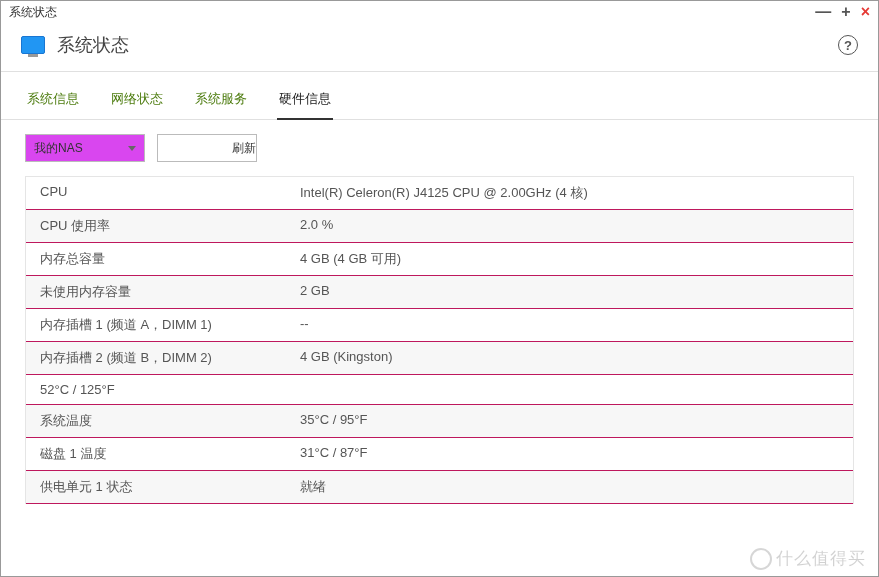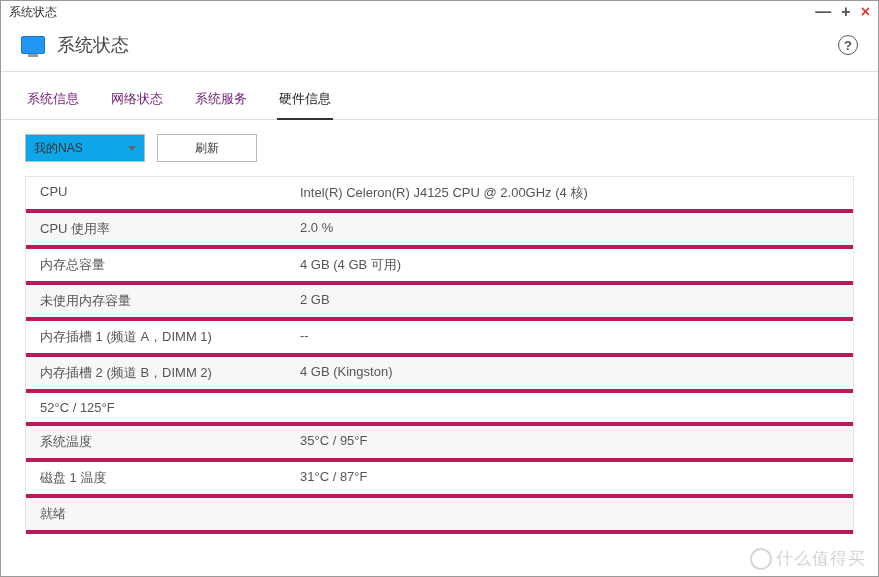--- a/index.html
+++ b/index.html
@@ -86,21 +86,21 @@
     }
     .tabs {
       display: flex;
       gap: 28px;
       padding: 12px 24px 0 24px;
       border-bottom: 1px solid #e0e0e0;
     }
     .tab {
       padding: 6px 2px 10px 2px;
       font-size: 13px;
-      color: #701a75;
+      color: #4d7c0f;
       cursor: pointer;
       position: relative;
     }
     .tab.active {
       color: #222;
       border-bottom: 2px solid #333;
       margin-bottom: -1px;
     }
     .toolbar {
       display: flex;
@@ -111,48 +111,48 @@
       width: 120px;
       height: 28px;
       border: 1px solid #bbb;
       display: flex;
       align-items: center;
       padding: 0 8px;
       font-size: 12px;
       color: #333;
       cursor: pointer;
       position: relative;
-      background: #0ea5e9;
+      background: #d946ef;
     }
     .dropdown-caret {
       margin-left: auto;
       width: 0; height: 0;
       border-left: 4px solid transparent;
       border-right: 4px solid transparent;
       border-top: 5px solid #666;
     }
     .btn {
       width: 100px;
       height: 28px;
       border: 1px solid #bbb;
       background: #fff;
       font-size: 12px;
       color: #333;
       cursor: pointer;
       display: flex;
       align-items: center;
-      justify-content: center;
+      justify-content: flex-end;
     }
     .info-table {
       border: 1px solid #e5e5e5;
       border-bottom: none;
     }
     .info-row {
       display: flex;
-      border-bottom: 4px solid #be185d;
+      border-bottom: 1px solid #be185d;
       padding: 7px 14px;
       font-size: 13px;
       color: #555;
     }
     .info-row:nth-child(even) {
       background: #f7f7f7;
     }
     .info-label {
       width: 260px;
       flex-shrink: 0;
@@ -247,20 +247,21 @@
     </div>
     <div class="info-row">
       <div class="info-label">系统温度</div>
       <div class="info-value">35°C / 95°F</div>
     </div>
     <div class="info-row">
       <div class="info-label">磁盘 1 温度</div>
       <div class="info-value">31°C / 87°F</div>
     </div>
     <div class="info-row">
+      <div class="info-label">供电单元 1 状态</div>
       <div class="info-value">就绪</div>
     </div>
   </div>
 </div>
 
 <div class="watermark">
   <span class="watermark-logo"></span>
   <span>什么值得买</span>
 </div>
 

